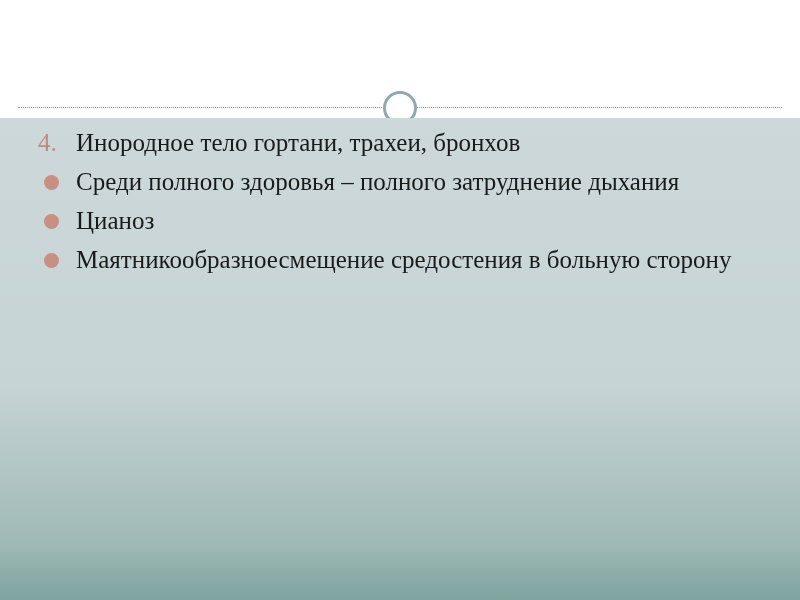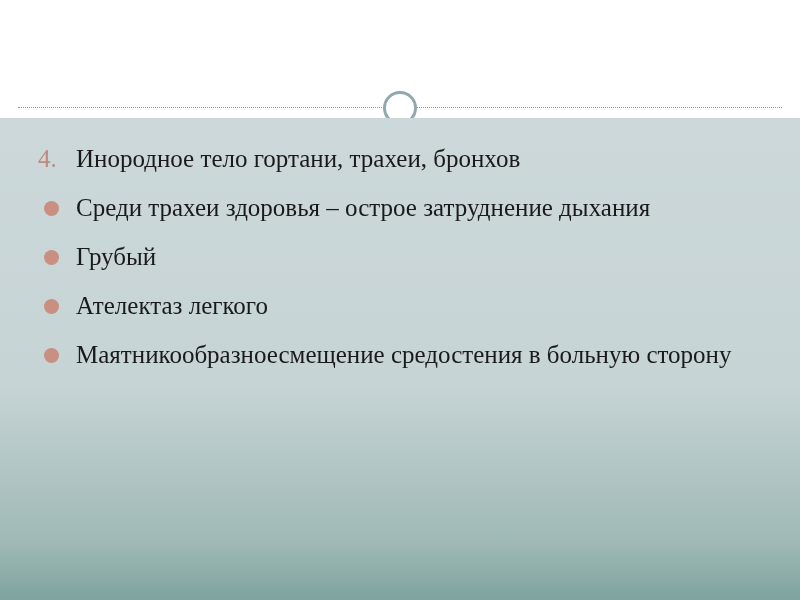--- a/index.html
+++ b/index.html
@@ -94,21 +94,20 @@
     position: absolute;
     left: 22px;
     top: 10px;
     width: 15px;
     height: 15px;
     border-radius: 50%;
     background: #c98f80;
   }
   ul.bullets li .txt {
     display: block;
-    margin-top: 16px;
   }
 </style>
 </head>
 <body>
 
 <div class="slide">
 
   <div class="title-area">
     <div></div>
   </div>
@@ -121,36 +120,32 @@
   <div class="content">
     <ul class="bullets">
 
       <li>
         <span class="marker">4.</span>
         <span class="txt">Инородное тело гортани, трахеи, бронхов</span>
       </li>
 
       <li>
         <span class="dot"></span>
-        <span class="txt">Среди трахеи здоровья – острое затруднение дыхания</span>
+        <span class="txt">Среди полного здоровья – полного затруднение дыхания</span>
       </li>
 
 
       <li>
         <span class="dot"></span>
-        <span class="txt">Грубый</span>
+        <span class="txt">Цианоз</span>
       </li>
 
 
 
 
-      <li>
-        <span class="dot"></span>
-        <span class="txt">Ателектаз легкого</span>
-      </li>
 
       <li>
         <span class="dot"></span>
         <span class="txt">Маятникообразноесмещение средостения в больную сторону</span>
       </li>
 
     </ul>
   </div>
 
 </div>

